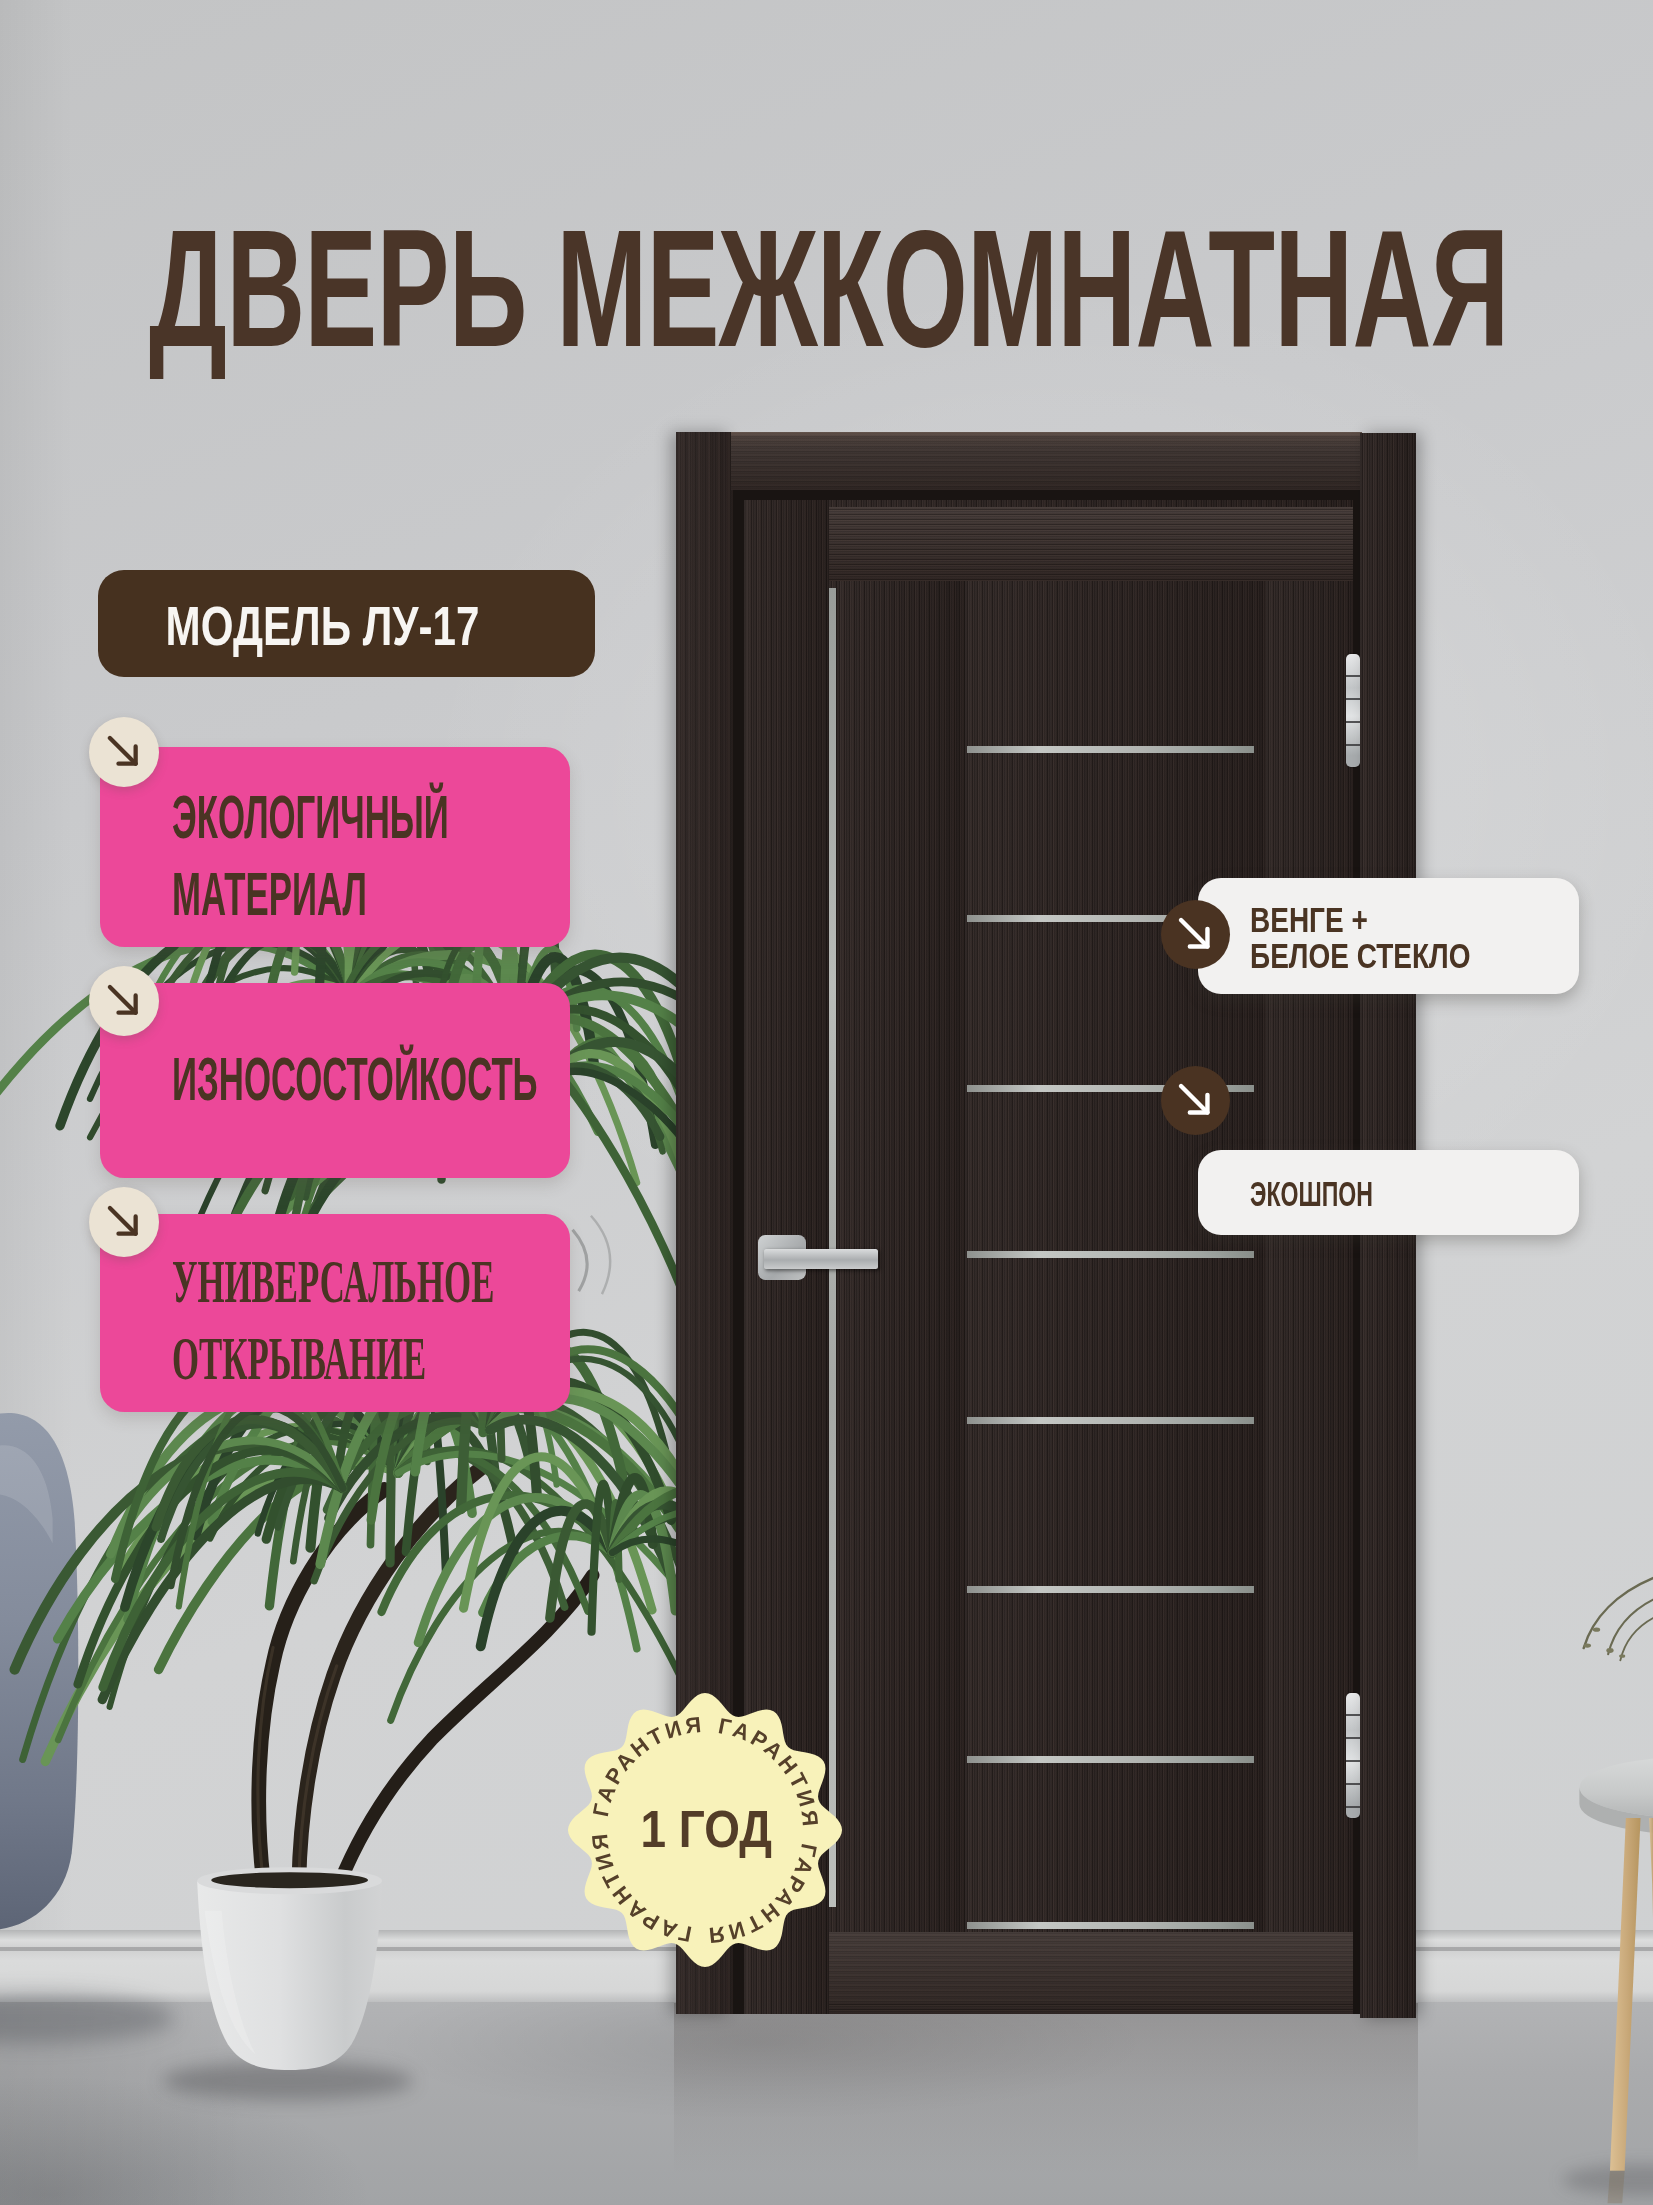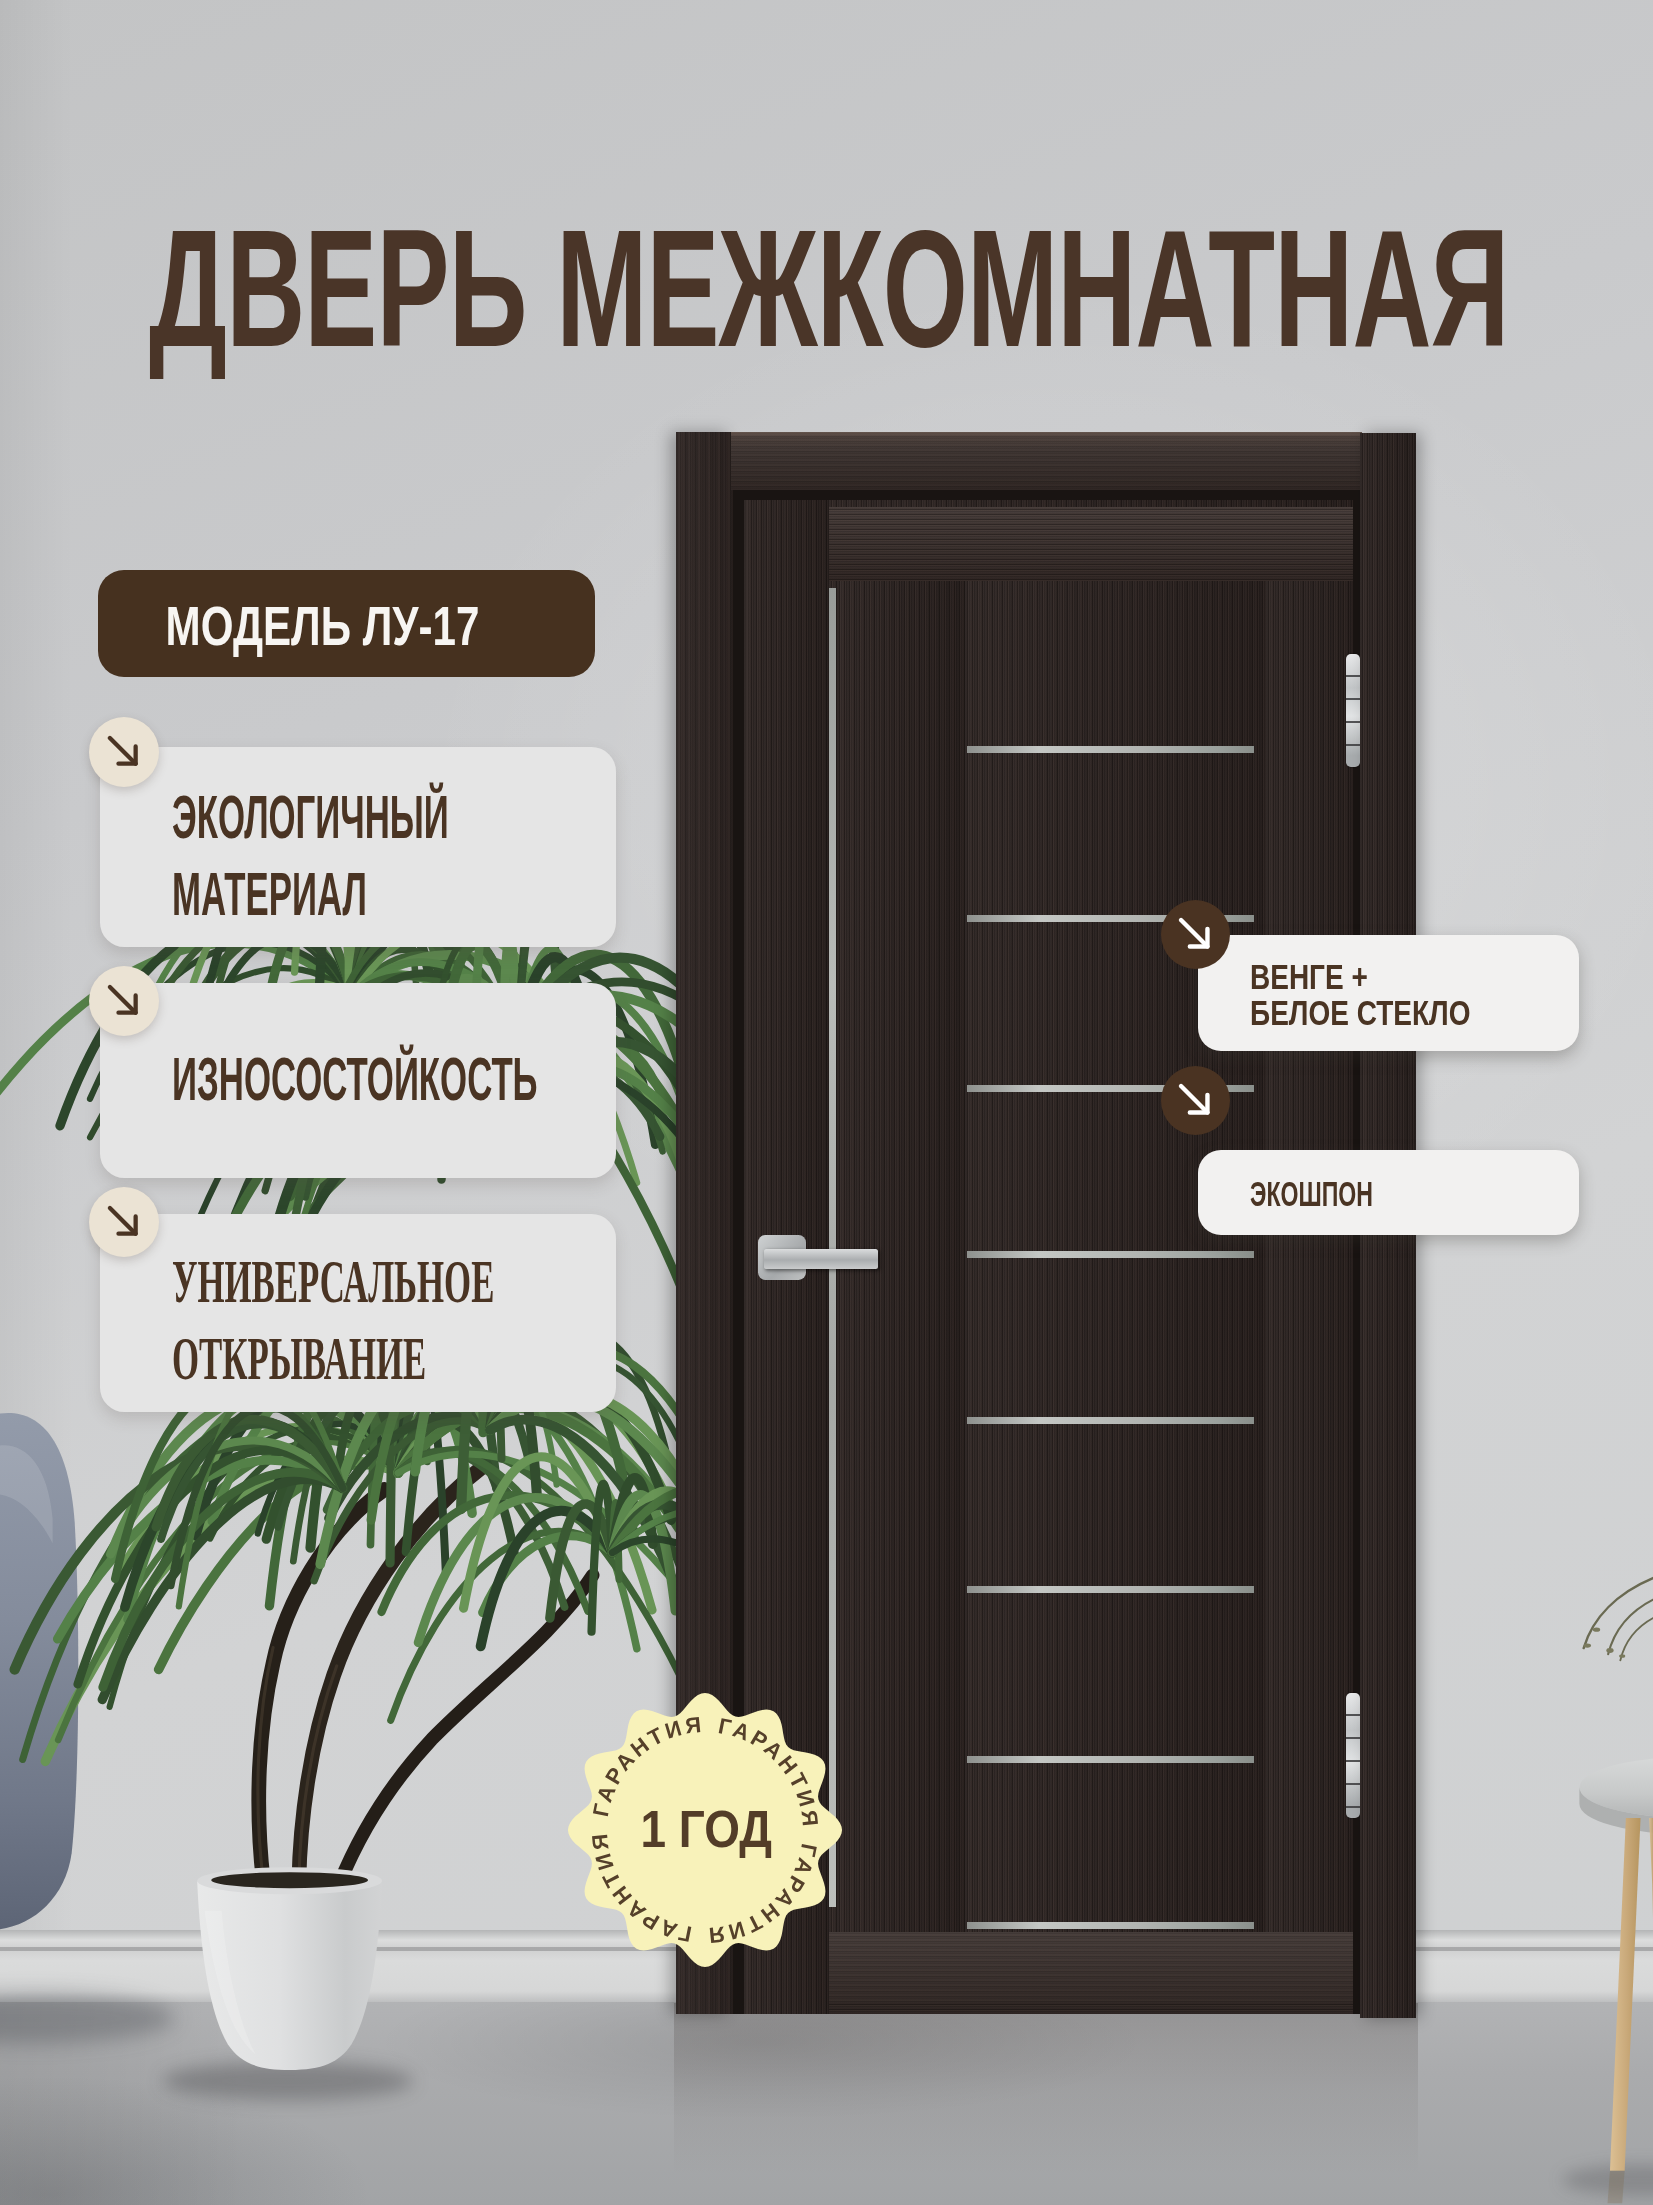--- a/index.html
+++ b/index.html
@@ -48,30 +48,30 @@
 .hinge{position:absolute;left:670px;width:14px;border-radius:4.9px;background:repeating-linear-gradient(180deg,rgba(60,60,62,0.0) 0 21px,rgba(60,60,62,0.85) 21px 23px),linear-gradient(180deg,#e8e9ea,#c3c6c8 30%,#e2e4e5 55%,#a8acae 90%);box-shadow:0 0 1.8px rgba(0,0,0,0.6);}
 
 #rosette{left:14px;top:735px;width:48px;height:45px;border-radius:7.4px;background:linear-gradient(135deg,#cfd2d3,#a6a9ab 60%,#bfc1c2);}
 #lever{left:19.6px;top:749px;width:114px;height:19.6px;border-radius:2.5px;background:linear-gradient(180deg,#dadcdd,#aaadaf 55%,#c9cbcc);box-shadow:1.2px 1.8px 3.7px rgba(0,0,0,0.45);}
 
 #title{left:149px;top:205px;color:#4a3528;font-weight:bold;font-size:167px;line-height:1;letter-spacing:-1.2px;transform:scaleX(0.655);transform-origin:0 0;white-space:nowrap;}
 
 #mbadge{left:98px;top:570px;width:497px;height:107px;border-radius:26px;background:#46311f;}
 #mbadge span{position:absolute;left:0;top:27.6px;width:100%;text-align:center;color:#f7f5f2;font-weight:bold;font-size:56px;line-height:1;transform:translateX(-24px) scaleX(0.753);transform-origin:50% 0;white-space:nowrap;}
 
-.cbox{left:100px;width:516px;border-radius:24.5px;background:#e5e5e5;box-shadow:0 6.1px 14.7px rgba(90,80,70,0.18);}
+.cbox{left:100px;width:470px;border-radius:24.5px;background:#ec4899;box-shadow:0 6.1px 14.7px rgba(90,80,70,0.18);}
 #cb1{top:747px;height:200px;}
 #cb2{top:983px;height:195px;}
 #cb3{top:1214px;height:198px;font-family:Liberation Serif, serif;}
 .ctext{position:absolute;left:72px;color:#4a3423;font-weight:bold;font-size:61px;line-height:77px;transform:scaleX(0.57);transform-origin:0 0;white-space:pre-line;}
 .ccirc{width:70px;height:70px;border-radius:50%;background:#ebe3d4;box-shadow:0 3.7px 9.8px rgba(90,80,70,0.25);}
 .ccirc svg{position:absolute;left:16px;top:16px;}
 
 .wbox{left:1198px;width:381px;border-radius:23px;background:#f2f1f0;box-shadow:0 6.1px 16px rgba(60,55,50,0.30);}
-#wb1{top:935px;height:116px;}
+#wb1{top:878px;height:116px;}
 #wb2{top:1150px;height:85px;}
 .wline{position:absolute;left:52px;color:#4a3423;font-weight:bold;font-size:35px;line-height:37px;transform-origin:0 0;white-space:nowrap;}
 .dcirc{width:69px;height:69px;border-radius:50%;background:#4a3322;}
 .dcirc svg{position:absolute;left:15.3px;top:15.3px;}
 
 </style></head><body>
 <div class="abs" id="wallglow"></div>
 <div class="abs" id="baseboard"></div>
 <div class="abs" id="floor"></div>
 <div class="abs" id="floorshade"></div>

